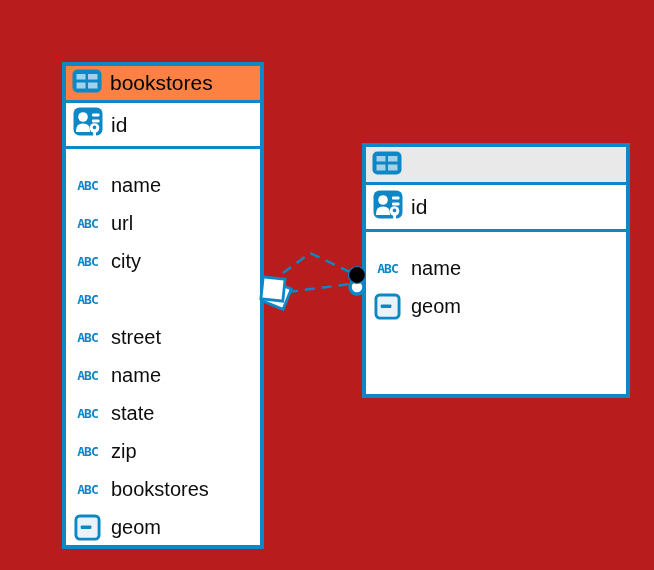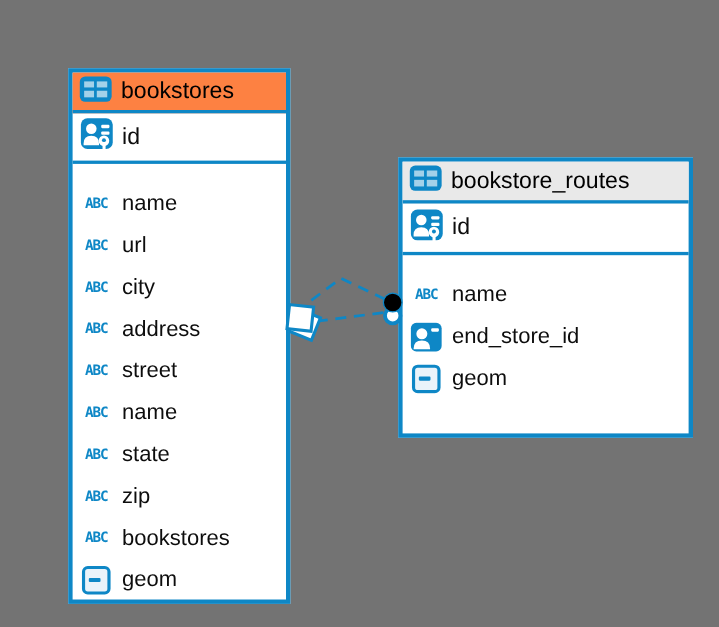--- a/index.html
+++ b/index.html
@@ -10,21 +10,21 @@
   }
   *{box-sizing:border-box;}
   html,body{margin:0;padding:0;}
   body{
     width:654px;height:570px;
     background:#ffffff;
     font-family:"Liberation Sans", sans-serif;
     color:var(--ink);
   }
   .canvas{
-    position:relative;width:654px;height:570px;background:#737373;overflow:hidden;
+    position:relative;width:654px;height:570px;background:#b91c1c;overflow:hidden;
   }
   .er-table{
     position:absolute;background:#ffffff;
     border:4px solid var(--blue);
   }
   #t-bookstores{left:62px;top:62px;width:202px;height:487px;}
   #t-routes{left:362px;top:143px;width:268px;height:255px;}
   .t-header{
     display:flex;align-items:center;gap:8px;
     padding:0 6px;
@@ -112,21 +112,20 @@
       <div class="col-row">
         <span class="icon-box">
             <span class="abc">ABC</span>
           </span>
         <span>city</span>
       </div>
       <div class="col-row">
         <span class="icon-box">
             <span class="abc">ABC</span>
           </span>
-        <span>address</span>
       </div>
       <div class="col-row">
         <span class="icon-box">
             <span class="abc">ABC</span>
           </span>
         <span>street</span>
       </div>
       <div class="col-row">
         <span class="icon-box">
             <span class="abc">ABC</span>
@@ -167,21 +166,20 @@
     <div class="t-header">
       <span class="icon-wrap">
         <svg width="30" height="24" viewBox="0 0 30 24">
           <rect x="0.5" y="0.5" width="29" height="23" rx="5" fill="#0e87c6"></rect>
           <rect x="4.5" y="5" width="9" height="5.5" fill="rgba(255,255,255,0.62)"></rect>
           <rect x="16" y="5" width="9.5" height="5.5" fill="rgba(255,255,255,0.62)"></rect>
           <rect x="4.5" y="13.5" width="9" height="6" fill="rgba(255,255,255,0.62)"></rect>
           <rect x="16" y="13.5" width="9.5" height="6" fill="rgba(255,255,255,0.62)"></rect>
         </svg>
       </span>
-      <span class="t-title">bookstore_routes</span>
     </div>
 
     <div class="pk-row">
       <span class="icon-box">
         <svg width="30" height="35" viewBox="0 0 30 35">
           <rect x="0.5" y="0.5" width="29" height="28" rx="6" fill="#0e87c6"></rect>
           <circle cx="10" cy="10" r="4.8" fill="#ffffff"></circle>
           <path d="M3,23.5 q0,-7 7,-7 q7,0 7,7 l0,1.5 l-14,0 z" fill="#ffffff"></path>
           <rect x="19" y="6.5" width="7.5" height="3" rx="1" fill="#ffffff"></rect>
           <rect x="19" y="12.5" width="7.5" height="3" rx="1" fill="#ffffff"></rect>
@@ -196,31 +194,20 @@
 
     <div class="cols">
       <div class="col-row">
         <span class="icon-box">
             <span class="abc">ABC</span>
           </span>
         <span>name</span>
       </div>
       <div class="col-row">
         <span class="icon-box">
-          <svg width="29" height="27" viewBox="0 0 29 27">
-            <rect x="0.5" y="0.5" width="28" height="26" rx="5" fill="#0e87c6"></rect>
-            <circle cx="10.5" cy="10.5" r="5" fill="#ffffff"></circle>
-            <path d="M3,24 q0,-7.5 7.5,-7.5 q7.5,0 7.5,7.5 l0,0.5 l-15,0 z" fill="#ffffff"></path>
-            <rect x="19" y="5.5" width="7" height="3" rx="1" fill="#ffffff"></rect>
-          </svg>
-        </span>
-        <span>end_store_id</span>
-      </div>
-      <div class="col-row">
-        <span class="icon-box">
           <svg width="27" height="27" viewBox="0 0 28 28">
             <rect x="2" y="2" width="24" height="24" rx="4" fill="#eaf3fa" stroke="#0e87c6" stroke-width="3"></rect>
             <rect x="7" y="11.8" width="11" height="3.8" rx="1" fill="#0e87c6"></rect>
           </svg>
         </span>
         <span>geom</span>
       </div>
     </div>
   </div>
 

